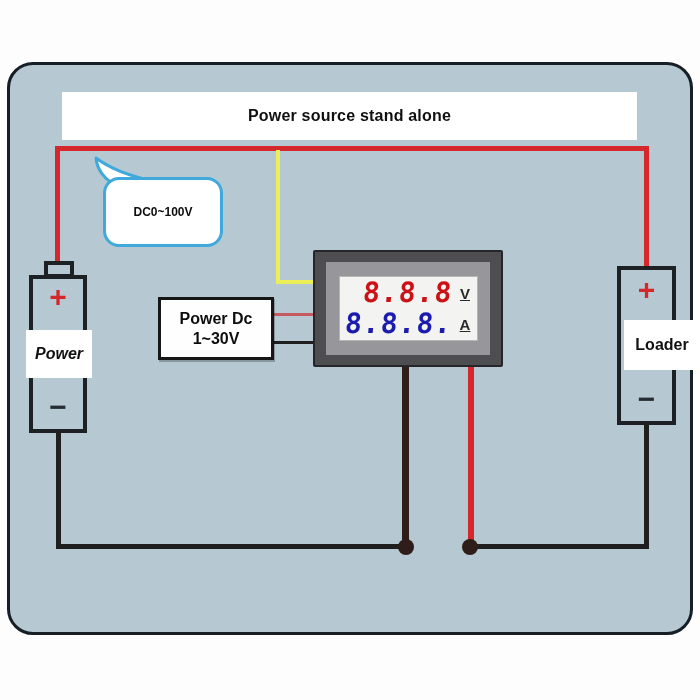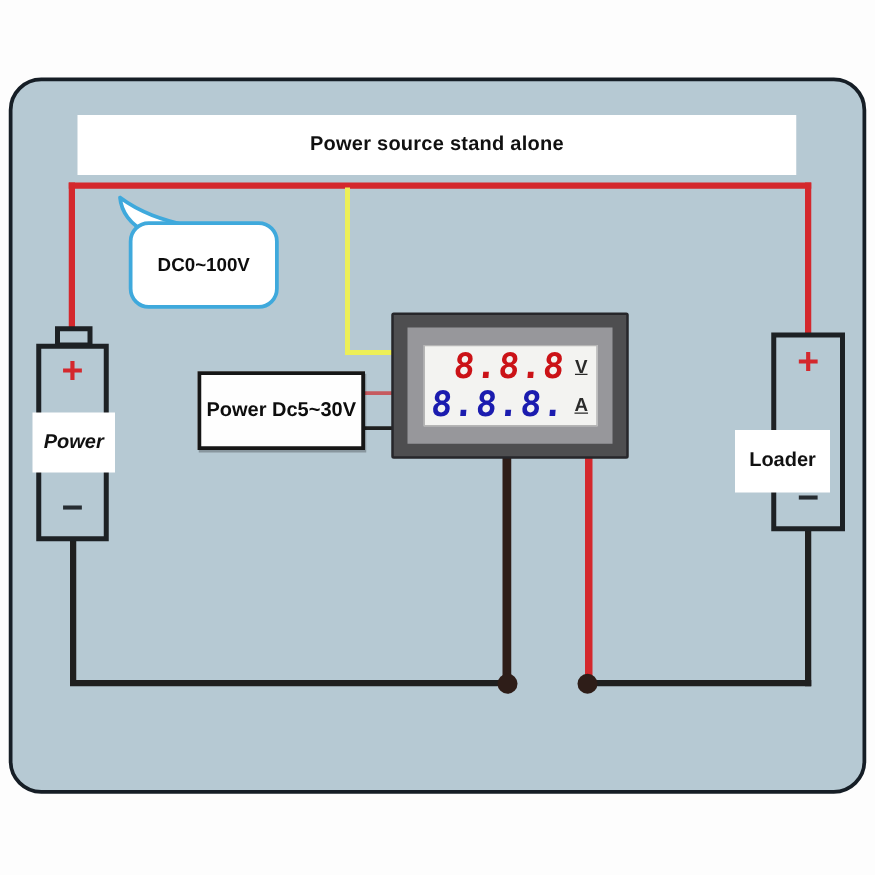--- a/index.html
+++ b/index.html
@@ -27,40 +27,40 @@
   .w-yellow{background:var(--wire-yellow);}
   .w-black{background:var(--wire-black);}
   .w-brown{background:var(--wire-brown);}
   .w-stub-red{background:var(--stub-red);}
   .dot{position:absolute;width:16px;height:16px;border-radius:50%;background:var(--wire-brown);}
   
   .bubble{
     left:103px;top:177px;width:120px;height:70px;background:#fff;
     border:3px solid var(--bubble-border);border-radius:16px;
     display:flex;align-items:center;justify-content:center;
-    font-weight:bold;font-size:15px;color:#0d0d0d;box-sizing:border-box;
+    font-weight:bold;font-size:12px;color:#0d0d0d;box-sizing:border-box;
   }
   .bubble-tail{left:92px;top:155px;width:66px;height:34px;}
   
   .batt-body{border:4px solid var(--batt-border);box-sizing:border-box;background:transparent;}
   .batt-nub{left:44px;top:261px;width:30px;height:17px;border:4px solid var(--batt-border);box-sizing:border-box;}
   .batt-left{left:29px;top:275px;width:58px;height:158px;}
   .batt-right{left:617px;top:266px;width:59px;height:159px;}
   .term{position:absolute;text-align:center;font-weight:bold;font-size:30px;line-height:30px;}
   .term.plus{color:var(--wire-red);}
   .term.minus{color:#262c31;}
   .batt-label{
     position:absolute;background:#fff;display:flex;align-items:center;justify-content:center;
     font-size:16px;font-weight:600;color:#111;
   }
   
   .power-box{
-    left:158px;top:297px;width:134px;height:63px;background:#fefefe;
+    left:158px;top:297px;width:116px;height:63px;background:#fefefe;
     border:3px solid #161616;box-sizing:border-box;
-    display:flex;flex-direction:row;align-items:center;justify-content:center;
+    display:flex;flex-direction:column;align-items:center;justify-content:center;
     font-weight:bold;font-size:16px;line-height:20px;color:#0d0d0d;
     box-shadow:1px 2px 0 rgba(0,0,0,.25);
   }
   
   .meter{left:313px;top:250px;width:190px;height:117px;background:var(--meter-outer);
     border:2px solid #26262a;box-sizing:border-box;border-radius:2px;}
   .meter-mid{position:absolute;left:11px;top:10px;width:164px;height:93px;background:var(--meter-mid);}
   .meter-display{
     position:absolute;left:24px;top:24px;width:139px;height:65px;background:var(--meter-screen);
     border:1px solid #b5b5b5;display:flex;flex-direction:column;justify-content:center;
@@ -112,28 +112,28 @@
   <div class="abs batt-nub"></div>
   <div class="abs batt-body batt-left"></div>
   <div class="term plus" style="left:29px;top:282px;width:58px;">+</div>
   <div class="batt-label" style="left:26px;top:330px;width:66px;height:48px;font-style:italic;">
     <span>Power</span>
   </div>
   <div class="term minus" style="left:29px;top:392px;width:58px;">−</div>
 
   <div class="abs batt-body batt-right"></div>
   <div class="term plus" style="left:617px;top:275px;width:59px;">+</div>
-  <div class="batt-label" style="left:588px;top:320px;width:76px;height:50px;margin-top:24px;">
+  <div class="batt-label" style="left:624px;top:320px;width:76px;height:50px;">
     <span>Loader</span>
   </div>
   <div class="term minus" style="left:617px;top:384px;width:59px;">−</div>
 
   <div class="abs power-box">
     <span>Power Dc</span>
-    <span>5~30V</span>
+    <span>1~30V</span>
   </div>
 
   <div class="abs meter">
     <div class="meter-mid">
       <div class="meter-display" style="left:13px;top:14px;">
         <div class="seg-row">
           <span class="seg-digits seg-volt">8.8.8</span>
           <span class="seg-unit">V</span>
         </div>
         <div class="seg-row">

